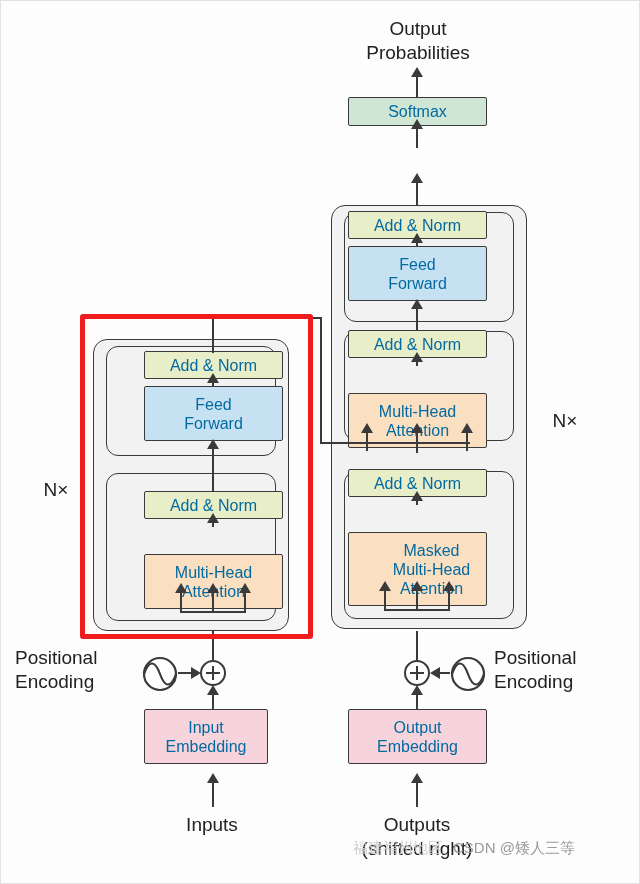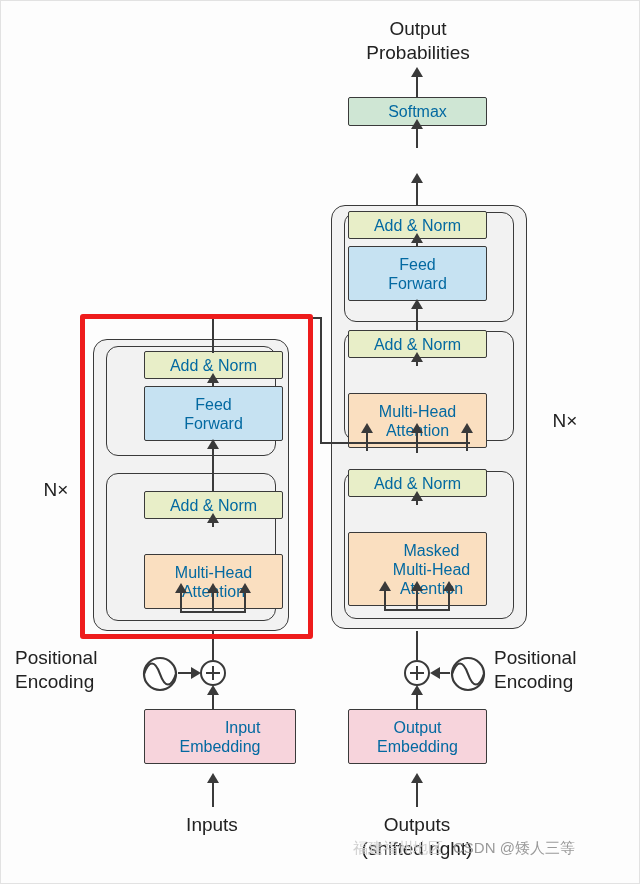--- a/index.html
+++ b/index.html
@@ -228,21 +228,21 @@
   <div class="arrow-up" style="left:205.5px; top:582px;"></div>
   <div class="vline line" style="left:243px; top:590px; height:22px;"></div>
   <div class="arrow-up" style="left:237.5px; top:582px;"></div>
   <div class="hline line" style="left:179px; top:610px; width:66px;"></div>
 
   <div class="vline line" style="left:211px; top:316px; height:36px;"></div>
   <div class="hline line" style="left:211px; top:316px; width:110px;"></div>
   <div class="vline line" style="left:319px; top:316px; height:126px;"></div>
   <div class="hline line" style="left:319px; top:441px; width:150px;"></div>
 
-  <div class="box embed" style="left:143px; top:708px; width:152px; height:55px;text-align:right;">Input
+  <div class="box embed" style="left:143px; top:708px; width:124px; height:55px;">Input
 Embedding</div>
   <div class="box embed" style="left:347px; top:708px; width:139px; height:55px;">Output
 Embedding</div>
 
   <div class="vline line" style="left:211px; top:690px; height:18px;"></div>
   <div class="arrow-up" style="left:205.5px; top:684px;"></div>
   <div class="vline line" style="left:415px; top:690px; height:18px;"></div>
   <div class="arrow-up" style="left:409.5px; top:684px;"></div>
 
   <div class="vline line" style="left:211px; top:630px; height:29px;"></div>

